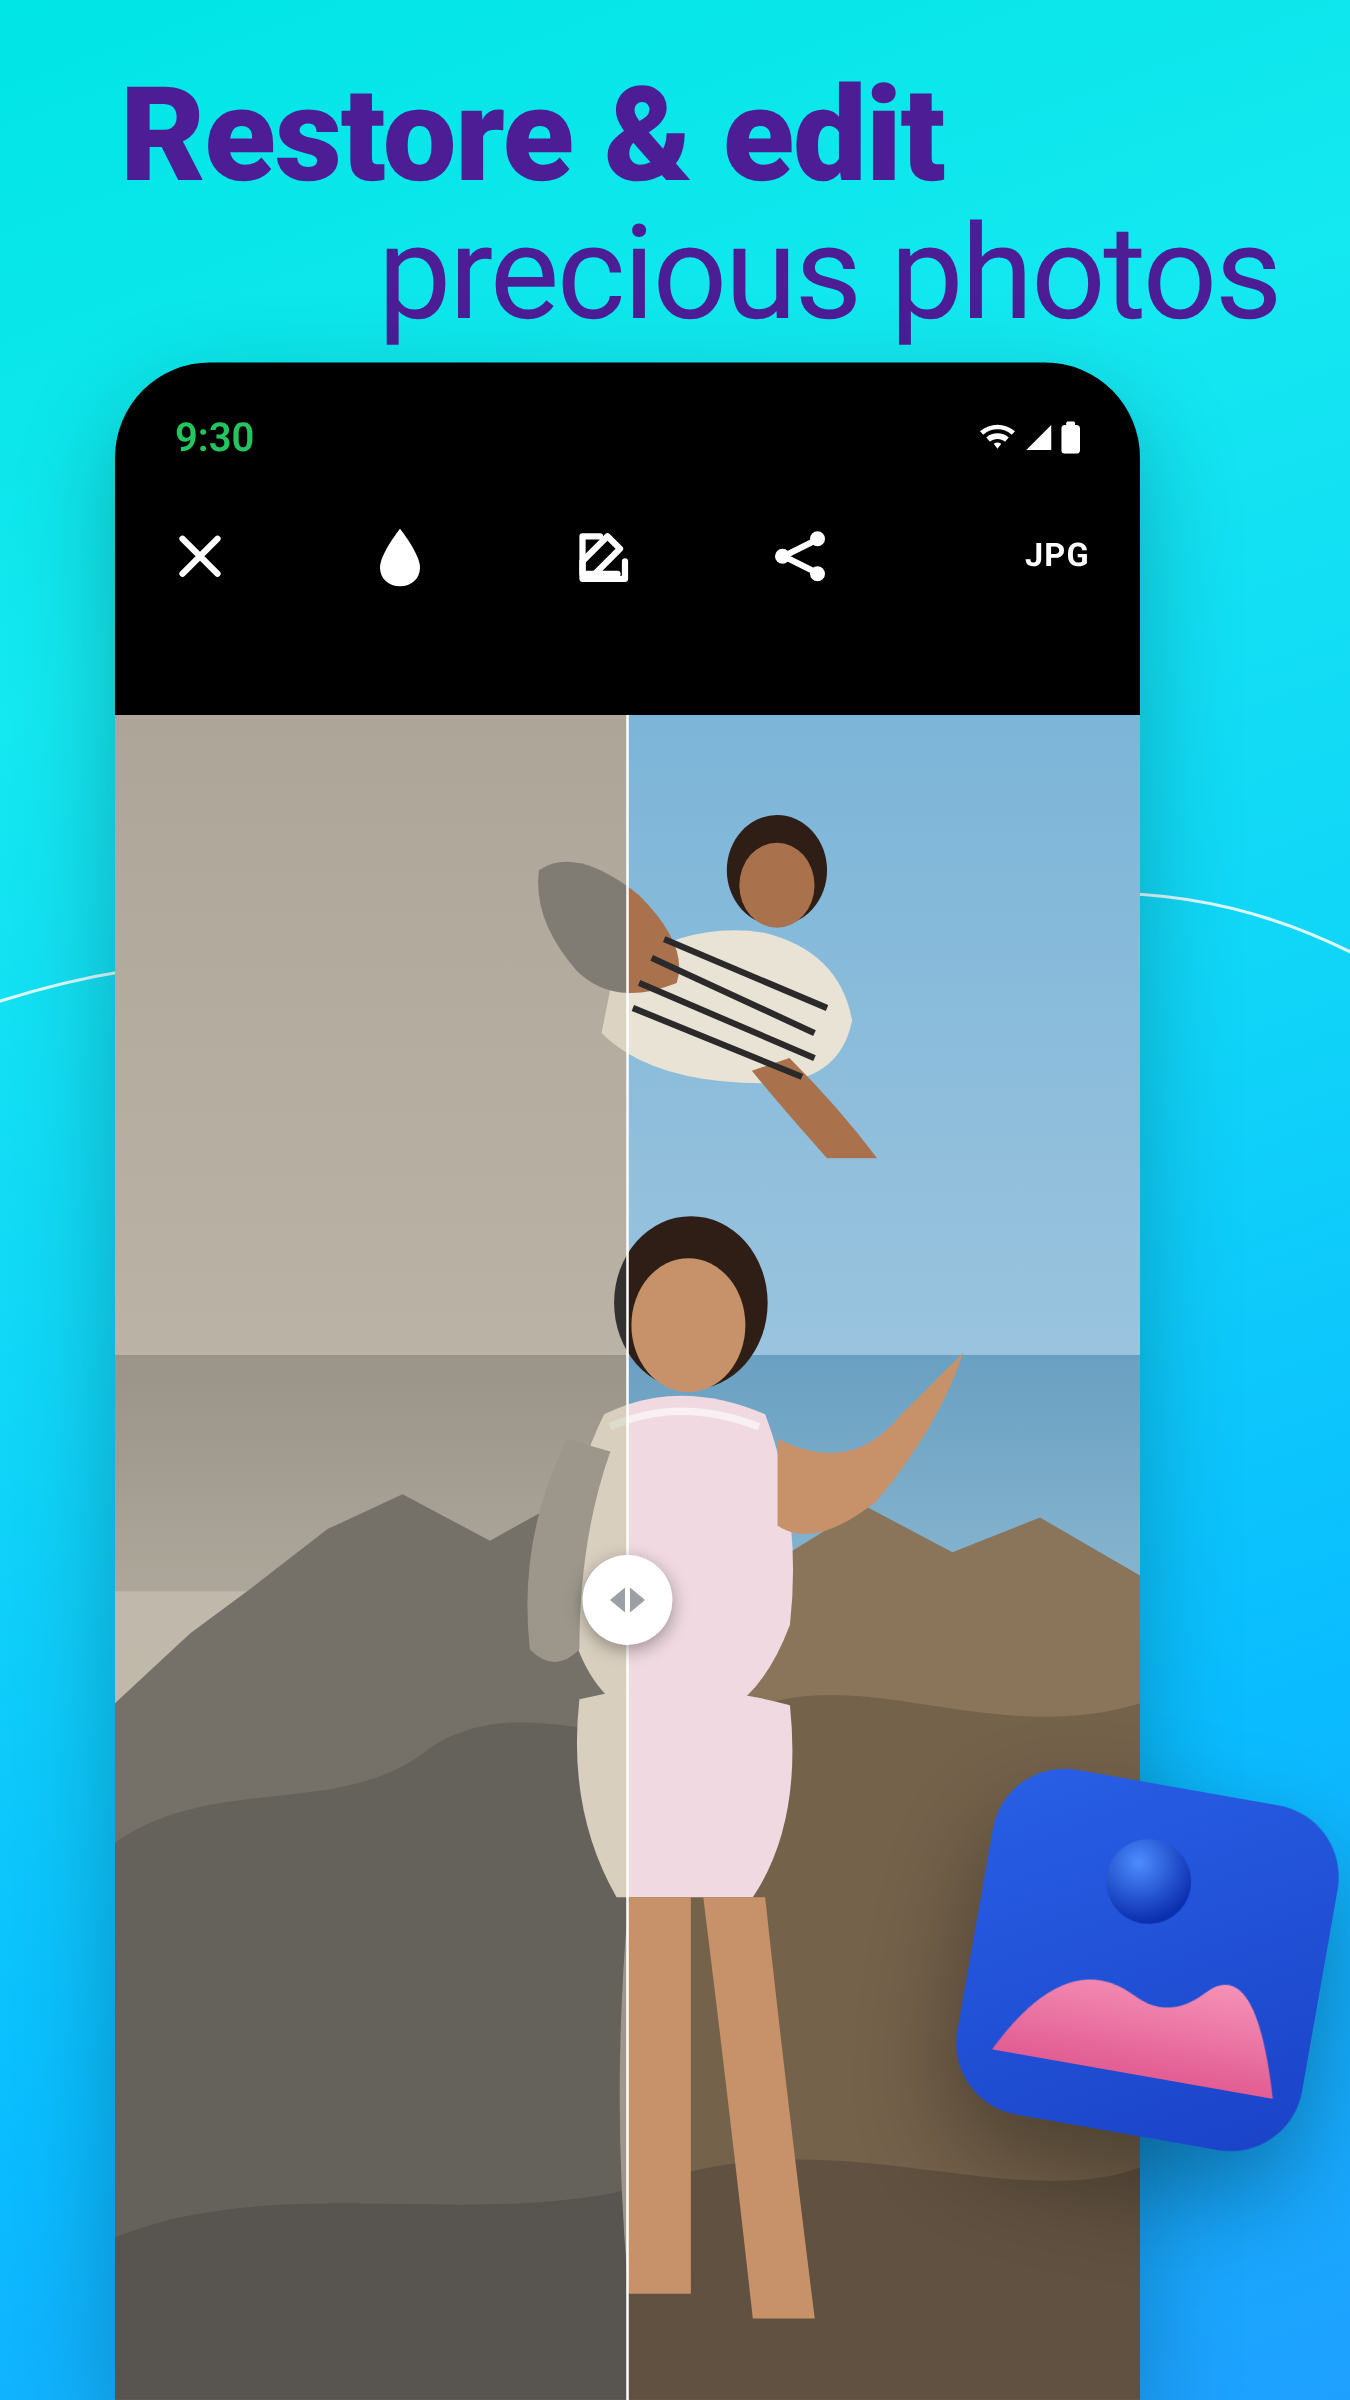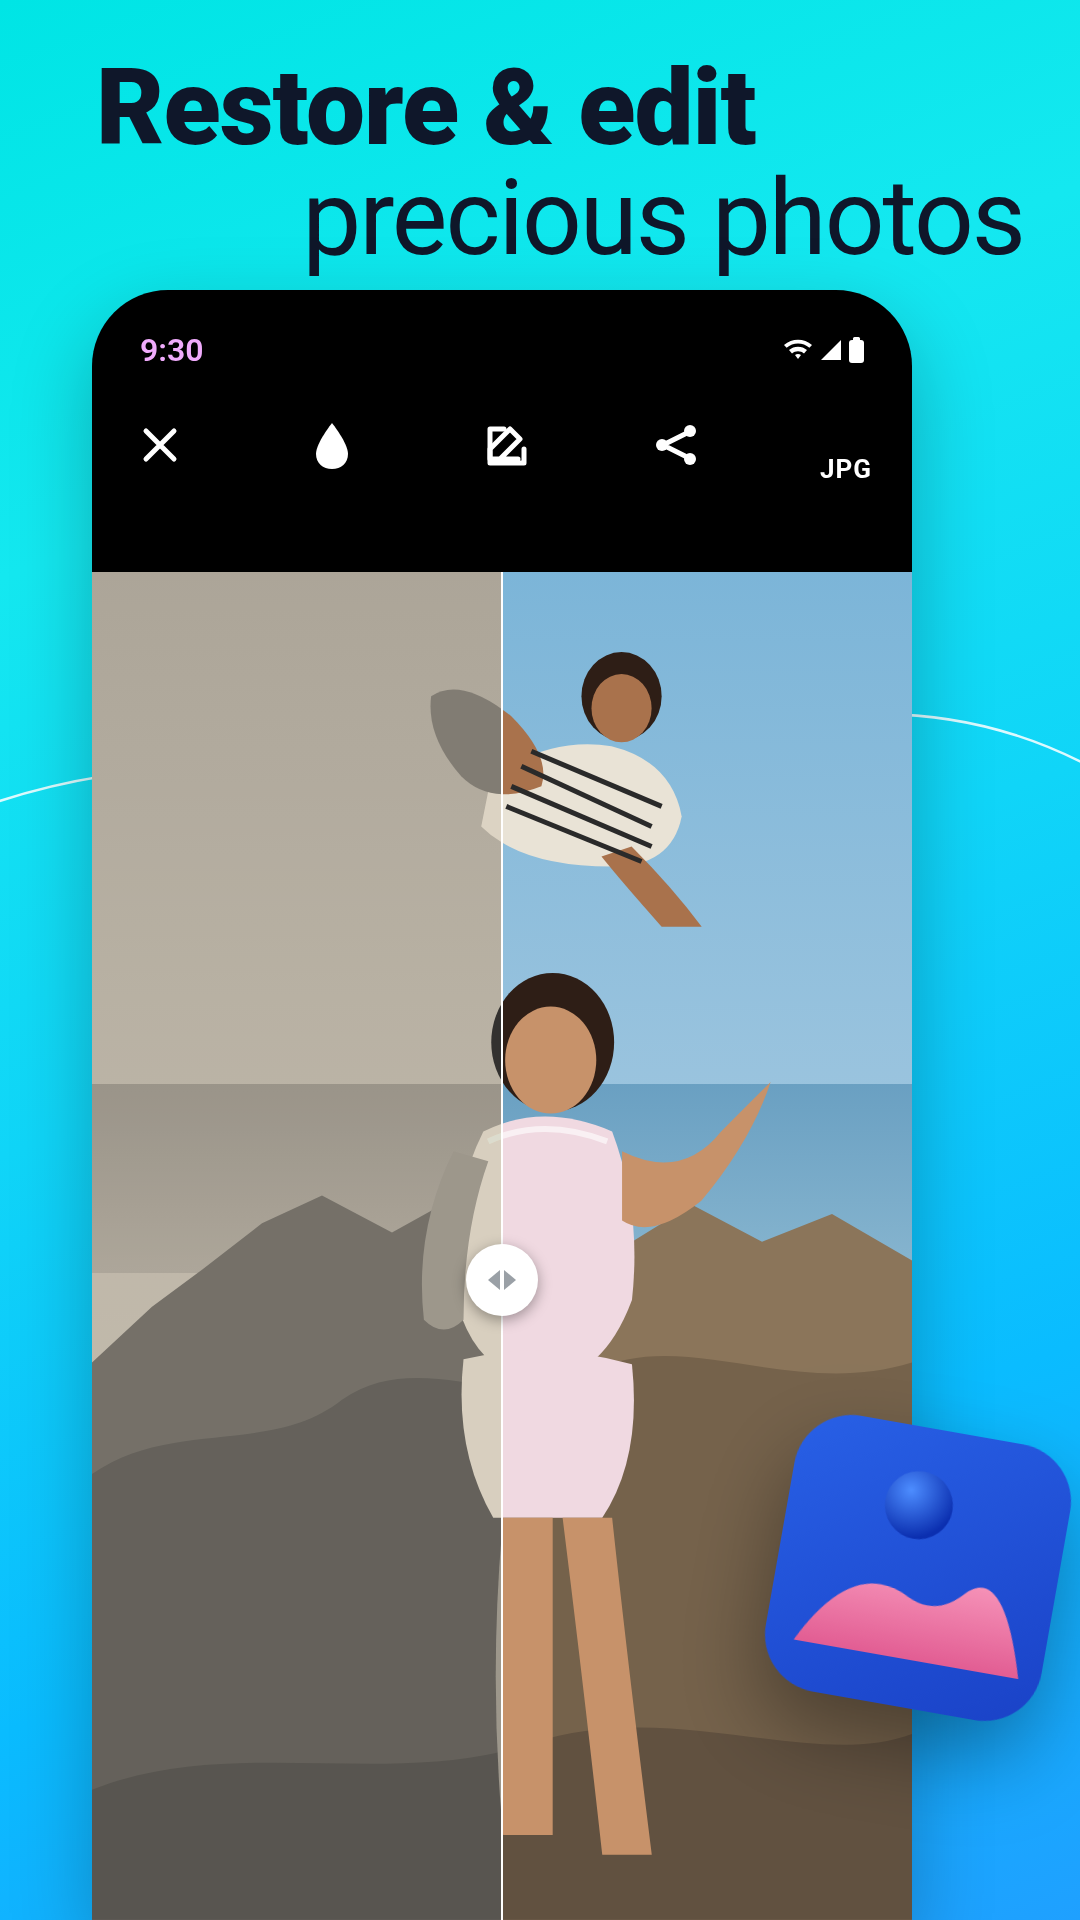--- a/index.html
+++ b/index.html
@@ -1,32 +1,32 @@
 <!DOCTYPE html>
 <html><head>
   <meta charset="utf-8">
   <style>
     * { margin:0; padding:0; box-sizing:border-box; }
     html, body { width:1080px; height:1920px; overflow:hidden; font-family:-apple-system,BlinkMacSystemFont,'Segoe UI',Roboto,Helvetica,Arial,sans-serif; }
     body { position:relative; background:linear-gradient(160deg,#00e5e5 0%,#14e8f0 25%,#10d5f8 50%,#0abcff 75%,#1fa0ff 100%); }
     
-    .headline { position:absolute; top:56px; left:96px; right:56px; color:#0f172a; }
+    .headline { position:absolute; top:56px; left:96px; right:56px; color:#4c1d95; }
     .headline .bold { font-size:105px; font-weight:900; letter-spacing:-1px; line-height:1.0; }
     .headline .sub  { font-size:105px; font-weight:400; letter-spacing:-2px; line-height:1.1;text-align:right; }
     
     .phone { position:absolute; left:92px; top:290px; width:820px; height:1630px; background:#000; border-radius:76px 76px 0 0; overflow:hidden; box-shadow:0 30px 80px rgba(0,0,0,.25); }
-    .statusbar { position:absolute; top:38px; left:0; right:0; height:44px; display:flex; align-items:center; justify-content:space-between; padding:0 48px; color:#f0abfc; }
+    .statusbar { position:absolute; top:38px; left:0; right:0; height:44px; display:flex; align-items:center; justify-content:space-between; padding:0 48px; color:#22c55e; }
     .time { font-size:32px; font-weight:600; }
     .status-icons { display:flex; align-items:center; gap:6px; }
     .status-icons svg { fill:#fff; }
     
     .toolbar { position:absolute; top:100px; left:0; right:0; height:110px; display:flex; align-items:center; justify-content:space-between; padding:0 40px; }
     .tb-item { width:56px; height:56px; display:flex; align-items:center; justify-content:center; }
     .tb-item svg { stroke:#fff; fill:none; stroke-width:5; stroke-linecap:round; stroke-linejoin:round; }
-    .saveblock { display:flex; flex-direction:column; align-items:center; }
+    .saveblock { display:flex; flex-direction:row; align-items:center; }
     .saveblock .jpg { color:#fff; font-size:26px; font-weight:700; letter-spacing:1px; }
     
     .photozone { position:absolute; top:282px; left:0; right:0; bottom:0; background:#444; }
     .half { position:absolute; top:0; bottom:0; overflow:hidden; }
     .half.left  { left:0; width:50%; }
     .half.right { left:50%; width:50%; }
     
     .scene { position:absolute; top:0; left:0; width:200%; height:100%; }
     .half.right .scene { left:-100%; }
     .sky    { position:absolute; inset:0; background:linear-gradient(#7cb5d8,#a3c8e0 50%,#b8cdd8); }

